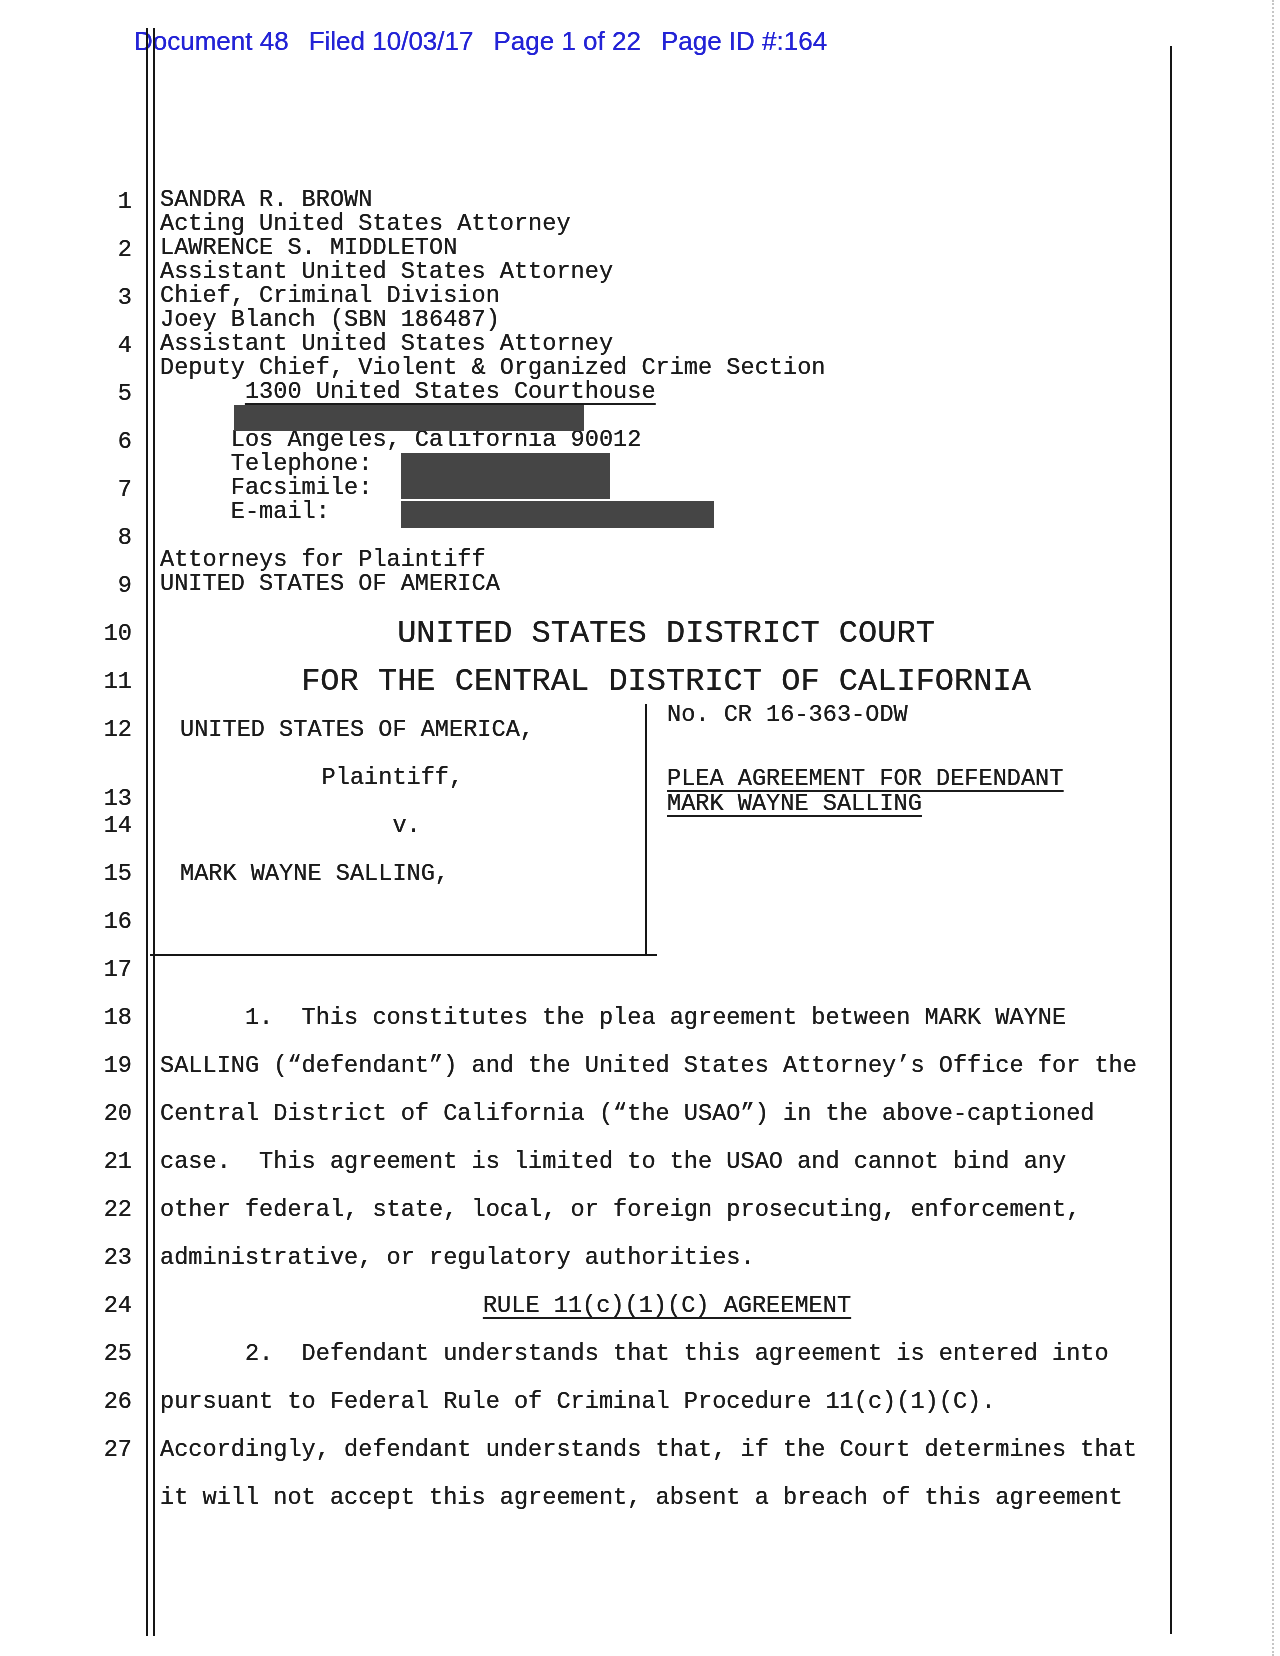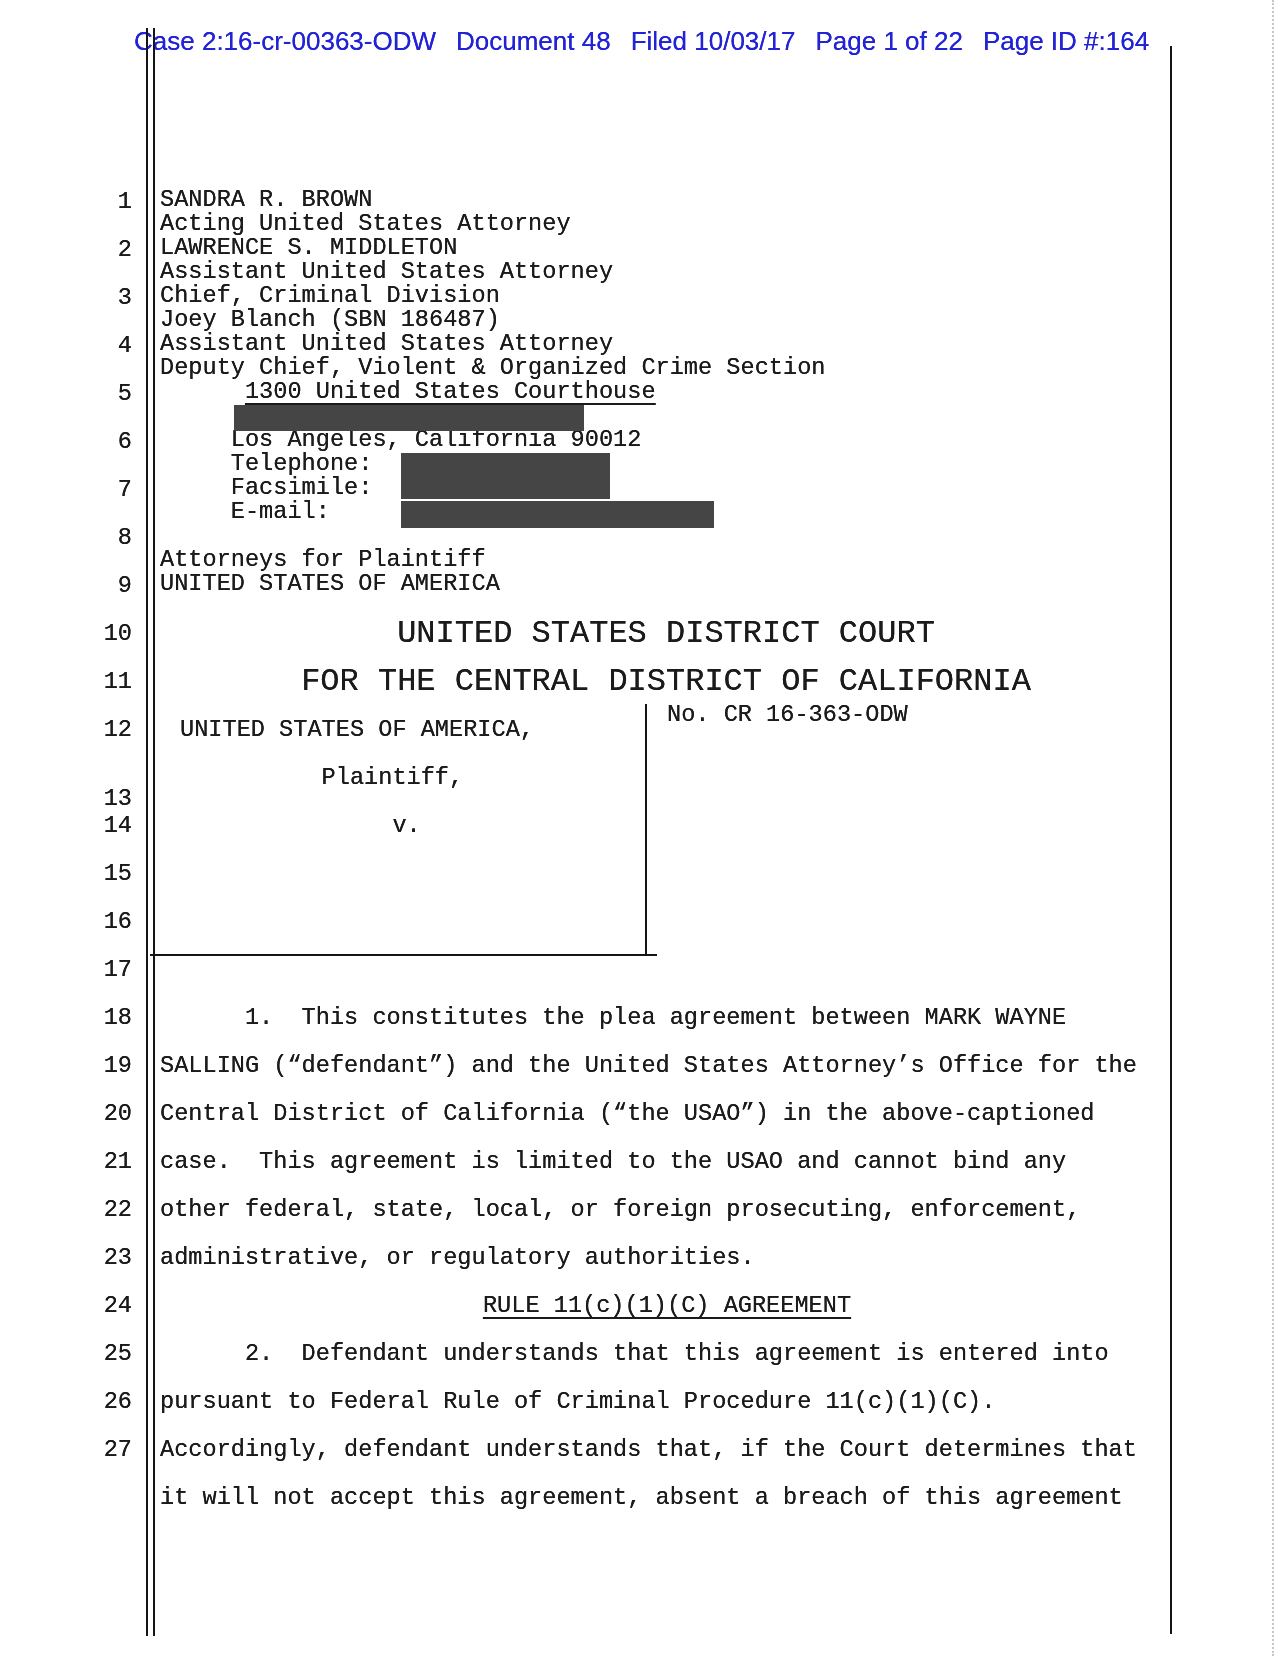--- a/index.html
+++ b/index.html
@@ -42,21 +42,21 @@
   .u{text-decoration:underline;text-underline-offset:5px;text-decoration-thickness:2px;}
   
   .b-line{position:absolute;left:160px;width:1014px;font-size:23.6px;line-height:48px;height:48px;white-space:pre;}
   .b-center{text-align:center;}
 </style>
 </head>
 <body>
 
 <div class="page ink">
 
-  <div class="stamp" id="stamp" style="color: rgb(35, 35, 214);"><span>Case 2:16-cr-00363-ODW</span><span>Document 48</span><span>Filed 10/03/17</span><span>Page 1 of 22</span><span>Page ID #:164</span></div>
+  <div class="stamp" id="stamp" style="color: rgb(35, 35, 214);"><span>Document 48</span><span>Filed 10/03/17</span><span>Page 1 of 22</span><span>Page ID #:164</span></div>
 
   <div class="vrule rule-left-a"></div>
   <div class="vrule rule-left-b"></div>
   <div class="vrule rule-right"></div>
   <div class="scan-edge"></div>
 
   <div id="gutter">
       <div class="gutter-num" style="top: 178px;">1</div>
       <div class="gutter-num" style="top: 226px;">2</div>
       <div class="gutter-num" style="top: 274px;">3</div>
@@ -84,25 +84,26 @@
       <div class="gutter-num" style="top: 1330px;">25</div>
       <div class="gutter-num" style="top: 1378px;">26</div>
       <div class="gutter-num" style="top: 1426px;">27</div>
     </div>
 
   <div class="attorney" id="attorney"><div class="a-row"><span>SANDRA R. BROWN</span></div><div class="a-row"><span>Acting United States Attorney</span></div><div class="a-row"><span>LAWRENCE S. MIDDLETON</span></div><div class="a-row"><span>Assistant United States Attorney</span></div><div class="a-row"><span>Chief, Criminal Division</span></div><div class="a-row"><span>Joey Blanch (SBN 186487)</span></div><div class="a-row"><span>Assistant United States Attorney</span></div><div class="a-row"><span>Deputy Chief, Violent &amp; Organized Crime Section</span></div><div class="a-row"><span>      </span><span class="u">1300 United States Courthouse</span></div><div class="a-row"><span class="redact" style="width: 350px; height: 26px; margin-left: 74px; background: rgb(69, 69, 69);"></span></div><div class="a-row"><span>     Los Angeles, California 90012</span></div><div class="a-row"><span>     Telephone:  </span><span class="redact" style="width: 209px; height: 24px; background: rgb(69, 69, 69);"></span></div><div class="a-row"><span>     Facsimile:  </span><span class="redact" style="width: 209px; height: 22px; background: rgb(69, 69, 69);"></span></div><div class="a-row"><span>     E-mail:     </span><span class="redact" style="width: 313px; height: 27px; background: rgb(69, 69, 69);"></span></div><div class="a-row"></div><div class="a-row"><span>Attorneys for Plaintiff</span></div><div class="a-row"><span>UNITED STATES OF AMERICA</span></div></div>
 
   <div class="heading-center" id="court-name" style="top: 610px;">UNITED STATES DISTRICT COURT</div>
   <div class="heading-center" id="court-district" style="top: 658px;">FOR THE CENTRAL DISTRICT OF CALIFORNIA</div>
 
-  <div class="caption-left" id="caption-left"><div>UNITED STATES OF AMERICA,</div><div>          Plaintiff,</div><div>               v.</div></div>
+  <div class="caption-left" id="caption-left"><div>UNITED STATES OF AMERICA,</div><div>          Plaintiff,</div><div>               v.</div><div>MARK WAYNE SALLING,</div></div>
   <div class="divider-v"></div>
   <div class="divider-h"></div>
 
   <div class="case-number">No. CR 16-363-ODW</div>
+  <div class="doc-title" id="doc-title"><div><span class="u">PLEA AGREEMENT FOR DEFENDANT</span></div><div><span class="u">MARK WAYNE SALLING</span></div></div>
 
   <div id="body-text">
       <div class="b-line" style="top: 994px;"><span>      1.  This constitutes the plea agreement between MARK WAYNE</span></div>
       <div class="b-line" style="top: 1042px;"><span>SALLING (“defendant”) and the United States Attorney’s Office for the</span></div>
       <div class="b-line" style="top: 1090px;"><span>Central District of California (“the USAO”) in the above-captioned</span></div>
       <div class="b-line" style="top: 1138px;"><span>case.  This agreement is limited to the USAO and cannot bind any</span></div>
       <div class="b-line" style="top: 1186px;"><span>other federal, state, local, or foreign prosecuting, enforcement,</span></div>
       <div class="b-line" style="top: 1234px;"><span>administrative, or regulatory authorities.</span></div>
       <div class="b-line b-center" style="top: 1282px;"><span class="u">RULE 11(c)(1)(C) AGREEMENT</span></div>
       <div class="b-line" style="top: 1330px;"><span>      2.  Defendant understands that this agreement is entered into</span></div>

